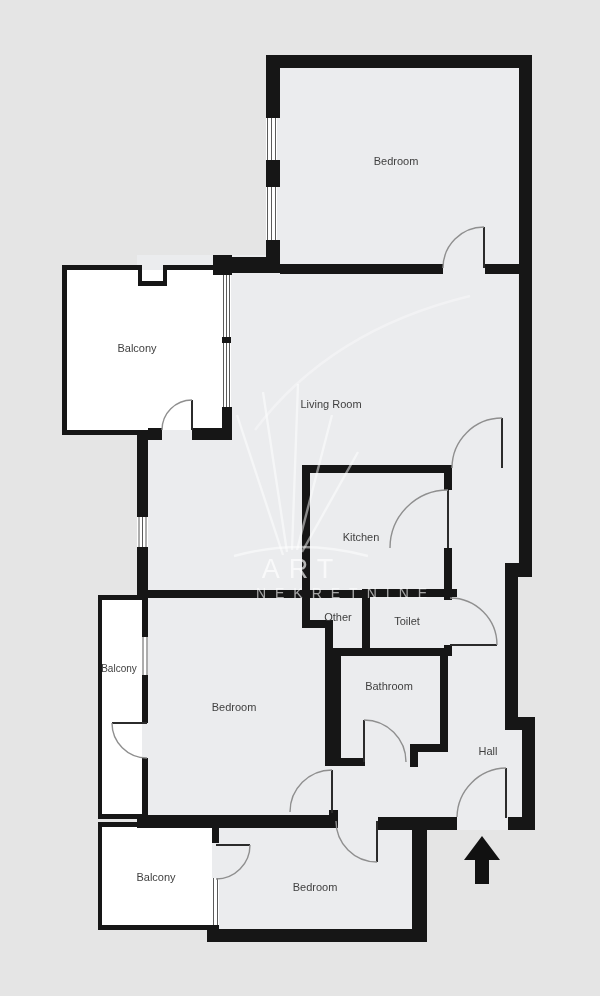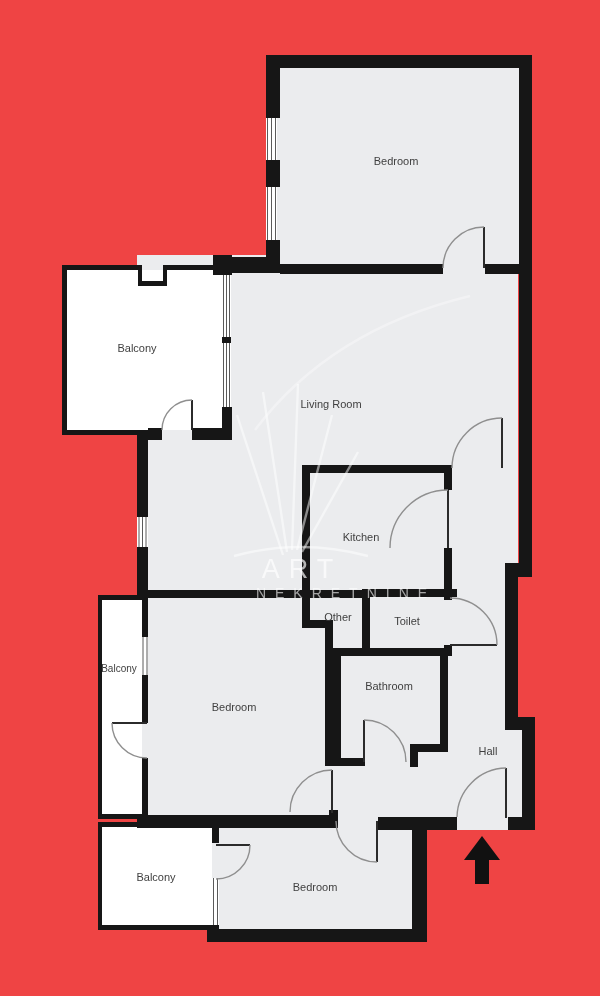--- a/index.html
+++ b/index.html
@@ -1,16 +1,16 @@
 <!DOCTYPE html>
 <html><head>
 <meta charset="utf-8">
 <style>
   html,body{margin:0;padding:0;background:#ffffff;}
-  .stage{position:relative;width:600px;height:996px;background:#ef4444;overflow:hidden;
+  .stage{position:relative;width:600px;height:996px;background:#e5e5e5;overflow:hidden;
          font-family:"Liberation Sans", sans-serif;}
   svg text{font-family:"Liberation Sans", sans-serif;fill:#3f3f3f;font-size:11px;}
   svg text.small{font-size:10px;}
   svg text.wm-big{fill:rgba(255,255,255,0.68);font-size:27px;letter-spacing:9px;}
   svg text.wm-small{fill:rgba(255,255,255,0.62);font-size:14px;letter-spacing:9px;}
   .wall{fill:#161616;}
   .room{fill:#ebecee;}
   .balc{fill:#ffffff;}
   .winline{stroke:#5a5a5a;stroke-width:1;}
   .doorarc{stroke:#8f8f8f;stroke-width:1.4;fill:none;}

